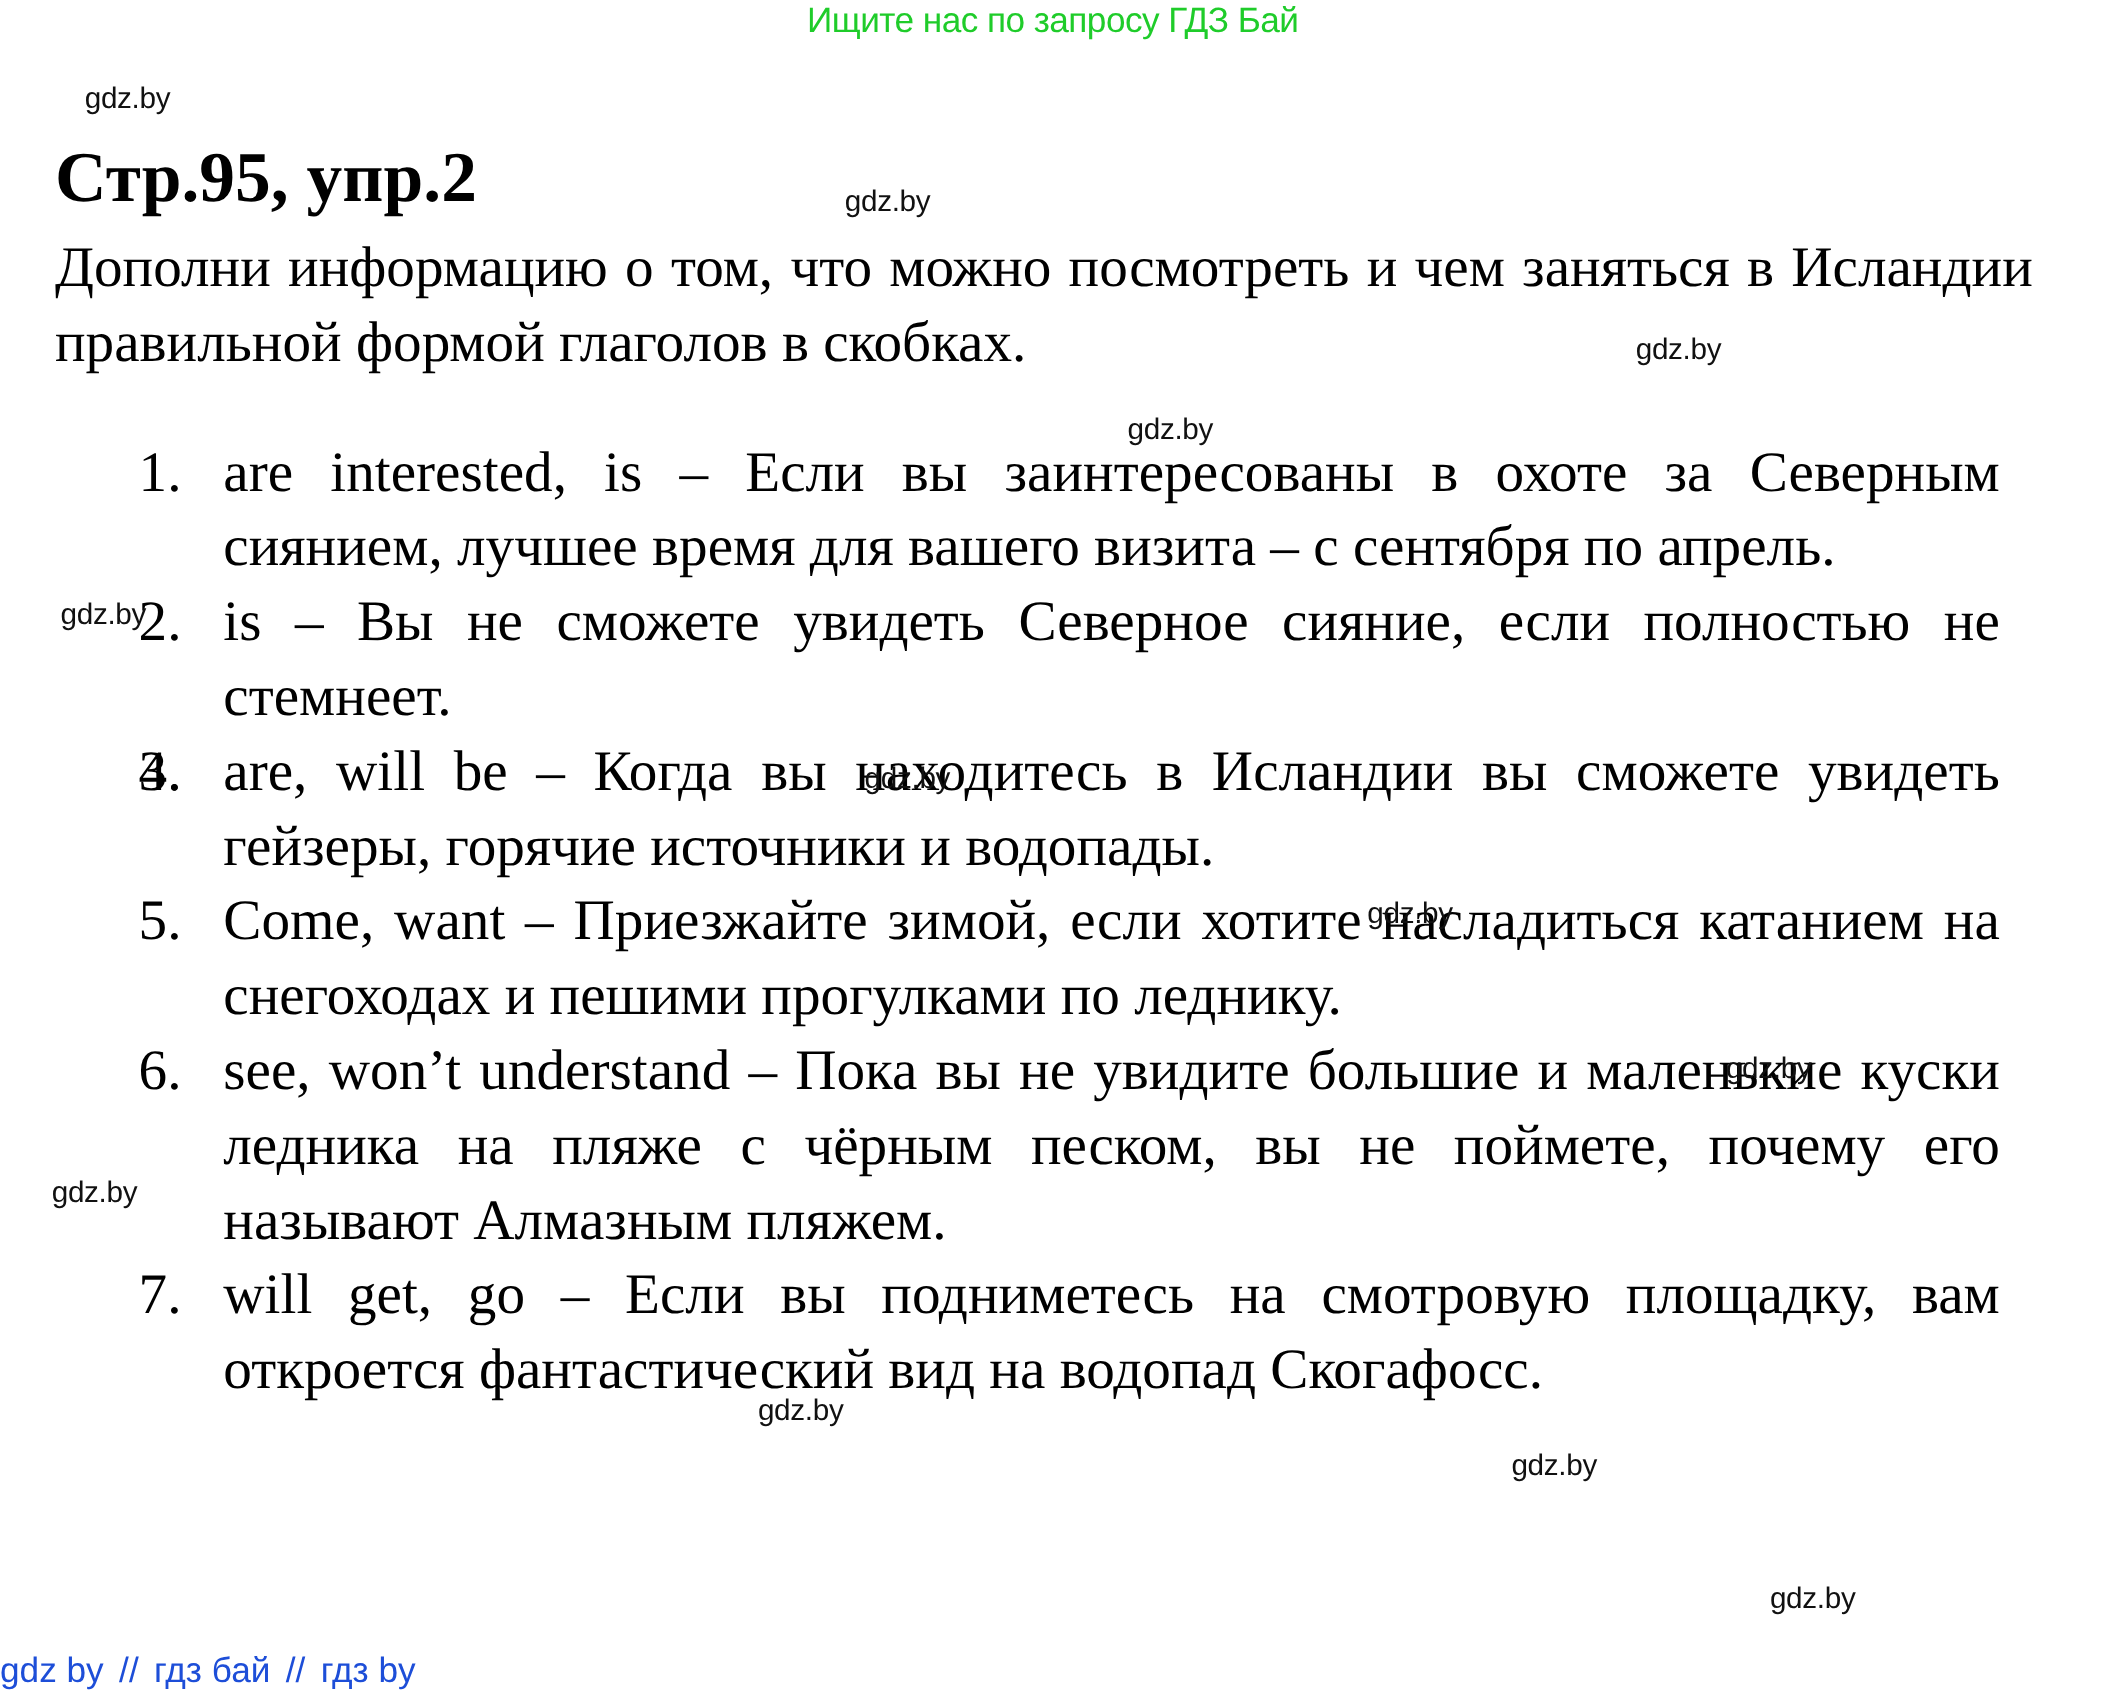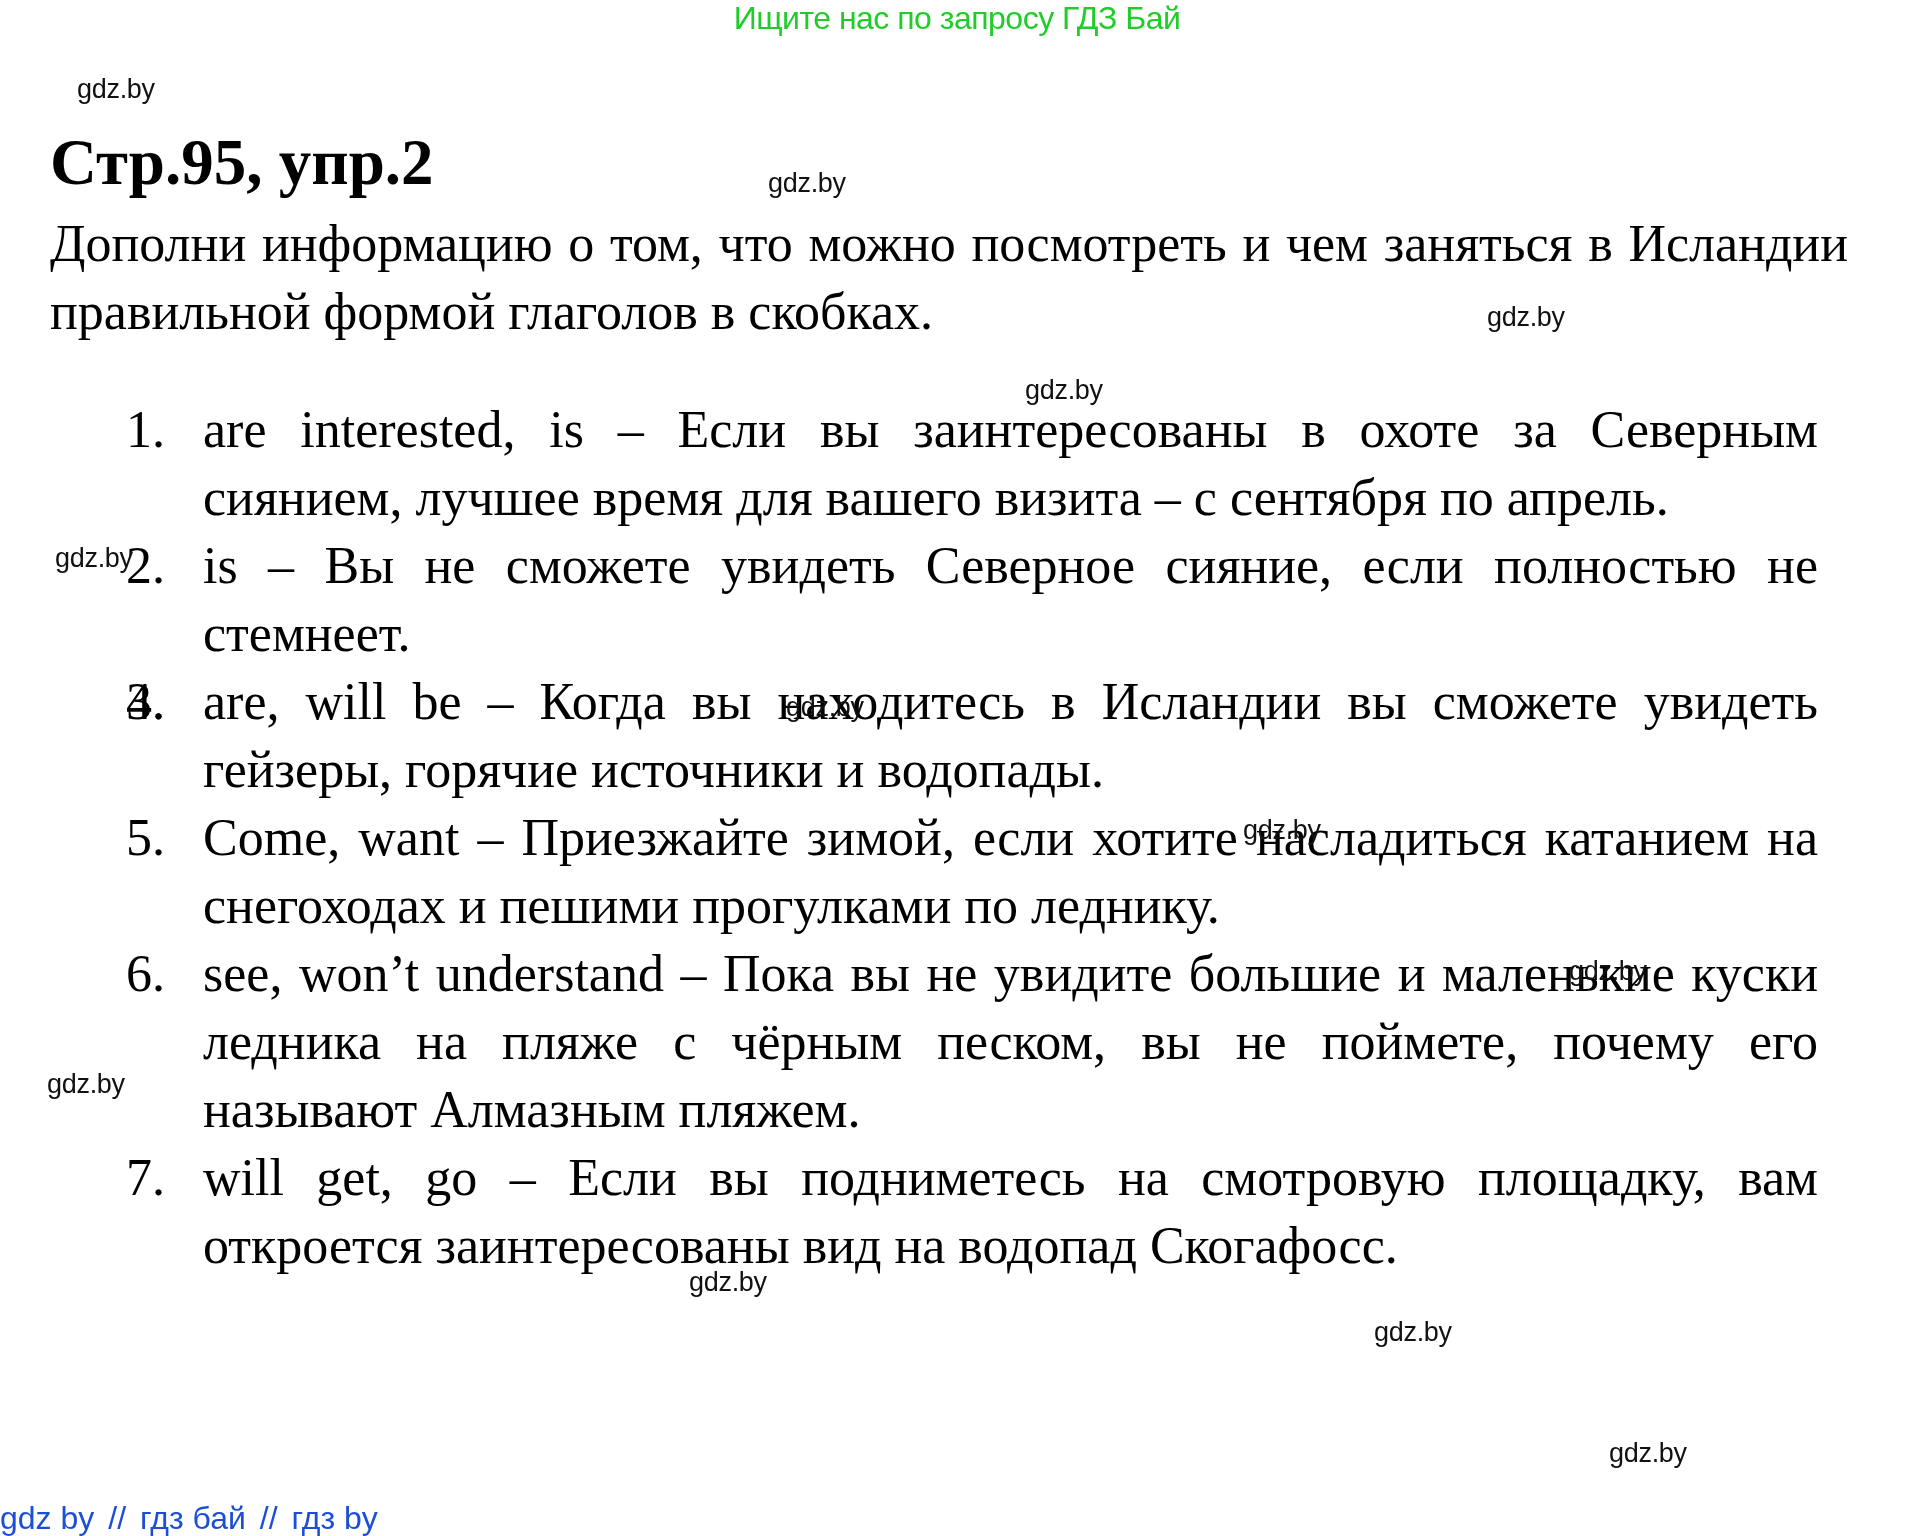--- a/index.html
+++ b/index.html
@@ -63,21 +63,21 @@
   <li class="answer-item">
     <span class="answer-num">5.</span>
     <span>Come, want – Приезжайте зимой, если хотите насладиться катанием на снегоходах и пешими прогулками по леднику.</span>
   </li>
   <li class="answer-item">
     <span class="answer-num">6.</span>
     <span>see, won’t understand – Пока вы не увидите большие и маленькие куски ледника на пляже с чёрным песком, вы не поймете, почему его называют Алмазным пляжем.</span>
   </li>
   <li class="answer-item">
     <span class="answer-num">7.</span>
-    <span>will get, go – Если вы подниметесь на смотровую площадку, вам откроется заинтересованы вид на водопад Скогафосс.</span>
+    <span>will get, go – Если вы подниметесь на смотровую площадку, вам откроется фантастический вид на водопад Скогафосс.</span>
   </li>
 </ol>
 
 <div class="wm" style="left:77px;top:74px">gdz.by</div>
 <div class="wm" style="left:768px;top:168px">gdz.by</div>
 <div class="wm" style="left:1487px;top:302px">gdz.by</div>
 <div class="wm" style="left:1025px;top:375px">gdz.by</div>
 <div class="wm" style="left:55px;top:543px">gdz.by</div>
 <div class="wm" style="left:786px;top:692px">gdz.by</div>
 <div class="wm" style="left:1243px;top:815px">gdz.by</div>

